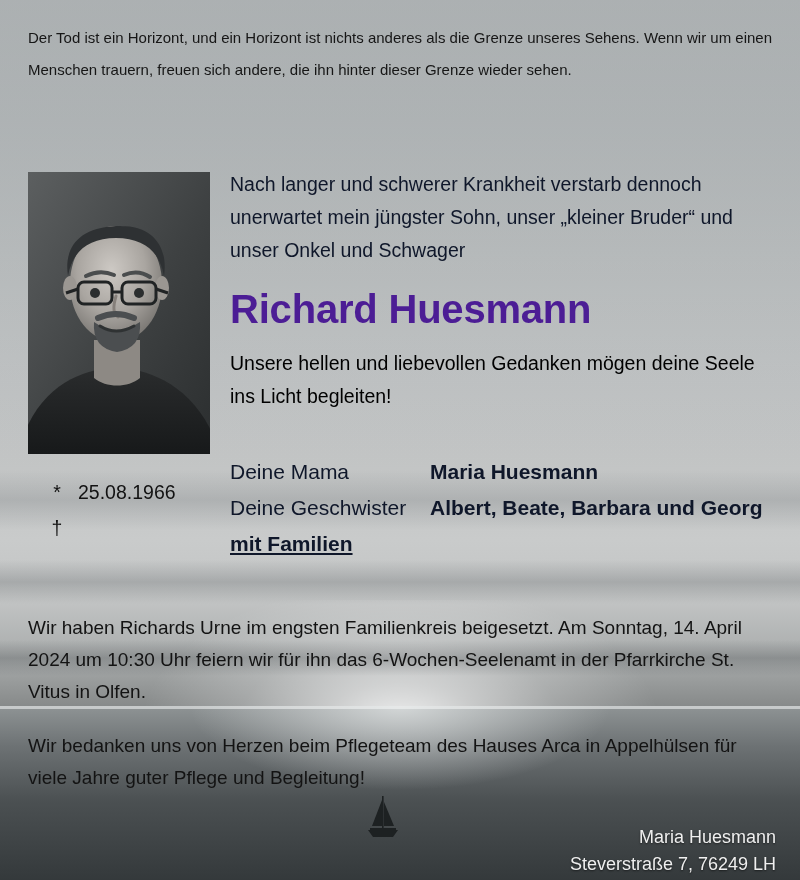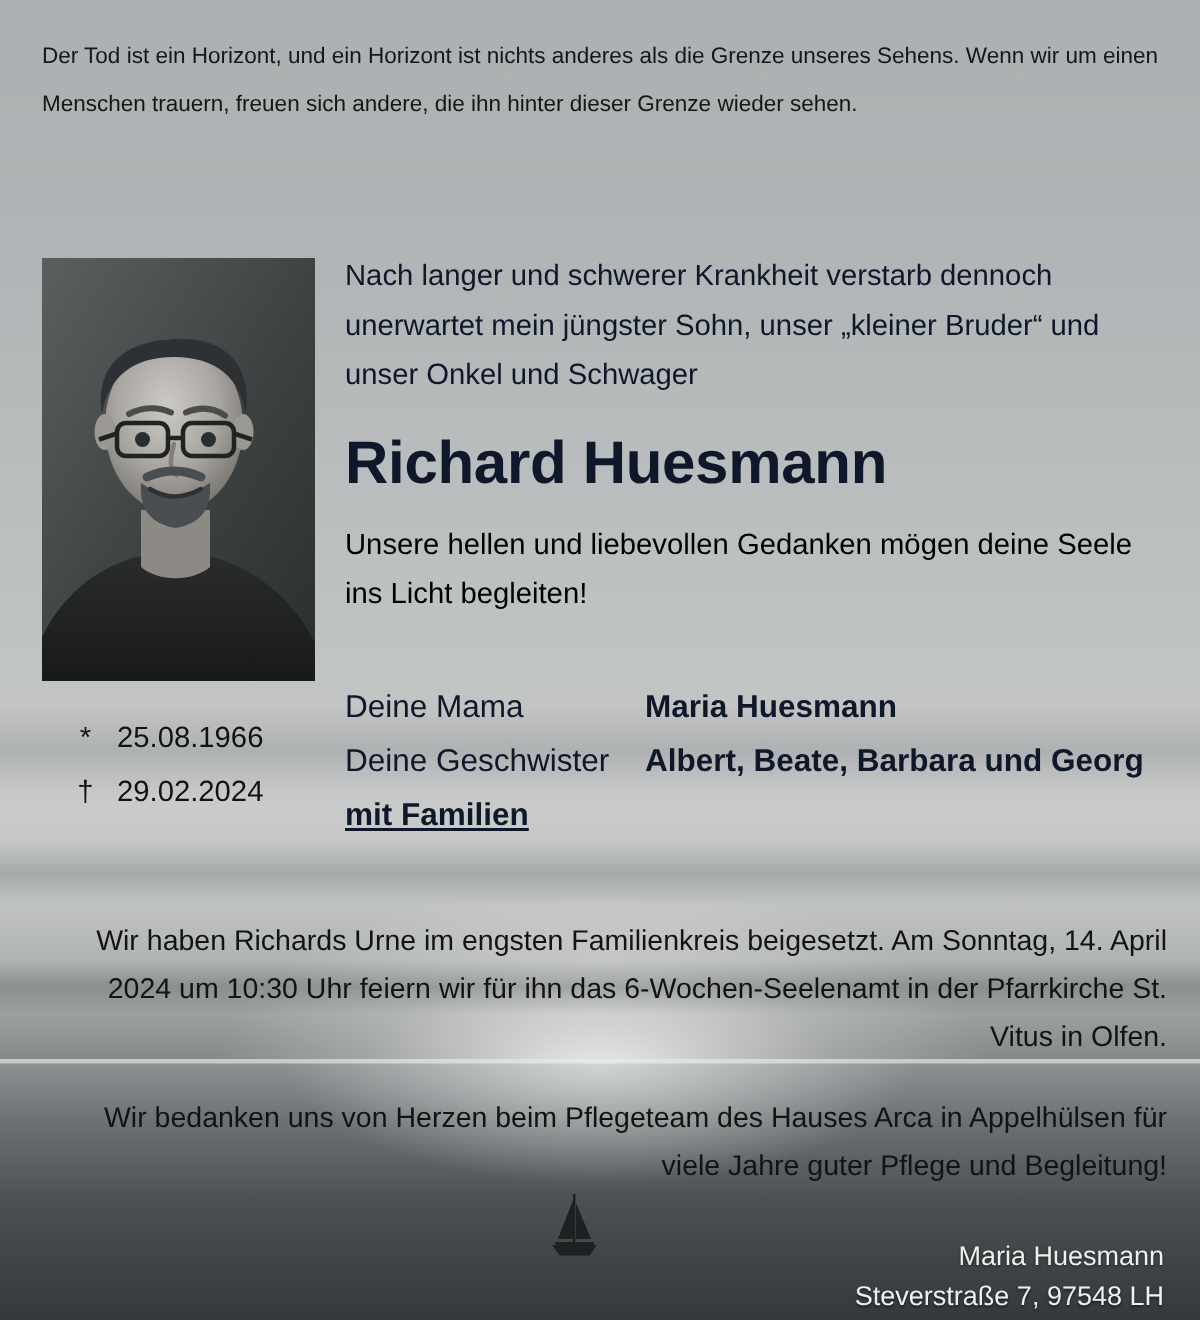--- a/index.html
+++ b/index.html
@@ -153,21 +153,21 @@
     font-size: 19.5px;
     line-height: 33px;
     color: #0f172a;
   }
   .name {
     margin-top: 18px;
     font-size: 40px;
     font-weight: bold;
     letter-spacing: -0.2px;
     line-height: 48px;
-    color: #0f172a;
+    color: #4c1d95;
   }
   .wish {
     margin-top: 14px;
     font-size: 19.5px;
     line-height: 33px;
     color: #000000;
   }
 
   
   .dates {
@@ -197,22 +197,22 @@
   .family .fcont { font-weight: bold; text-decoration: underline; }
 
   .para {
     position: absolute;
     left: 28px;
     width: 750px;
     font-size: 19px;
     line-height: 32px;
     color: #131313;
   }
-  .para-1 { top: 612px; text-align: right; }
-  .para-2 { top: 730px; text-align: right; }
+  .para-1 { top: 612px; }
+  .para-2 { top: 730px; }
 
   .signature {
     position: absolute;
     right: 24px;
     top: 824px;
     text-align: right;
     font-size: 18px;
     line-height: 27px;
     color: #efefef;
     text-shadow: 0 1px 2px rgba(0,0,0,0.55);
@@ -306,38 +306,37 @@
       <div class="wish">Unsere hellen und liebevollen Gedanken mögen deine Seele ins Licht begleiten!</div>
     </div>
 
     <div class="dates">
       <div class="row">
         <span class="sym">*</span>
         <span>25.08.1966</span>
       </div>
       <div class="row">
         <span class="sym">†</span>
-        <span>29.02.2024</span>
       </div>
     </div>
 
     <div class="family">
       <div class="frow">
         <span class="flabel">Deine Mama</span>
         <span class="fvalue">Maria Huesmann</span>
       </div>
       <div class="frow">
         <span class="flabel">Deine Geschwister</span>
         <span class="fvalue">Albert, Beate, Barbara und Georg</span>
       </div>
       <div class="fcont">mit Familien</div>
     </div>
 
     <div class="para para-1">Wir haben Richards Urne im engsten Familienkreis beigesetzt. Am Sonntag, 14. April 2024 um 10:30 Uhr feiern wir für ihn das 6-Wochen-Seelenamt in der Pfarrkirche St. Vitus in Olfen.</div>
     <div class="para para-2">Wir bedanken uns von Herzen beim Pflegeteam des Hauses Arca in Appelhülsen für viele Jahre guter Pflege und Begleitung!</div>
 
     <div class="signature">
       <div>Maria Huesmann</div>
-      <div>Steverstraße 7, 97548 LH</div>
+      <div>Steverstraße 7, 76249 LH</div>
     </div>
 
   </div>
 </div>
 
 </body></html>

